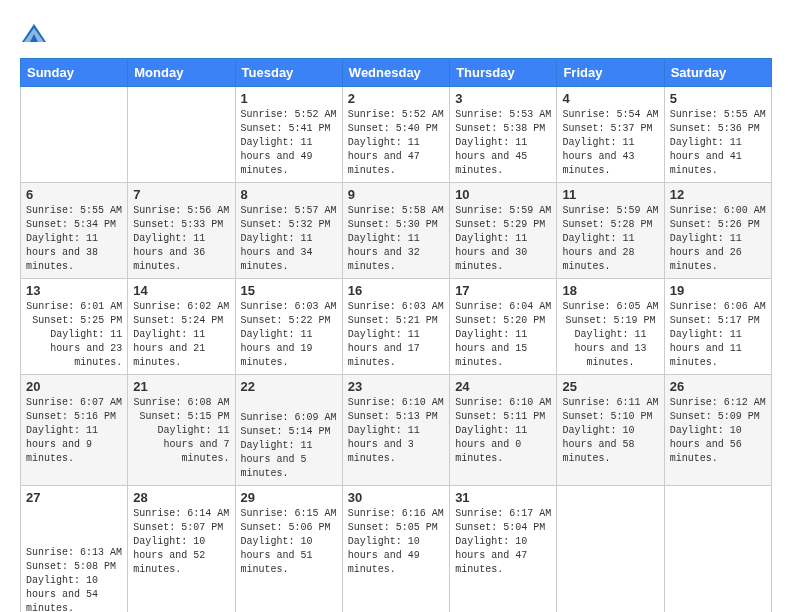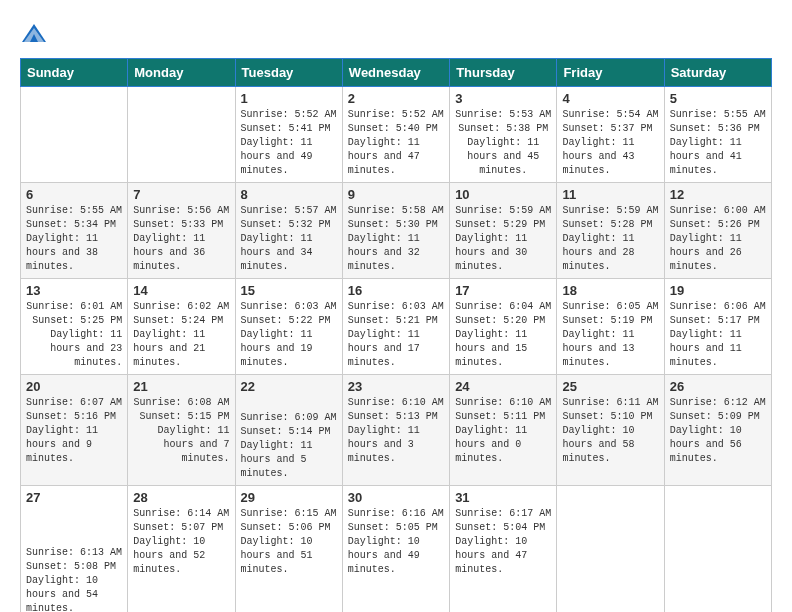--- a/index.html
+++ b/index.html
@@ -51,21 +51,21 @@
     .location {
       font-size: 16px;
       color: #555;
     }
     table {
       width: 100%;
       border-collapse: collapse;
       table-layout: fixed;
     }
     thead th {
-      background-color: #0f766e;
+      background-color: #3b82f6;
       color: #fff;
       text-align: left;
       padding: 6px 6px;
       font-size: 13px;
       font-weight: bold;
       border: 1px solid #2d7dd2;
     }
     td {
       border: 1px solid #ccc;
       vertical-align: top;
@@ -138,21 +138,21 @@
 Daylight: 11 hours and 49 minutes.</div>
         </td>
         <td>
           <div class="day-number">2</div>
           <div class="day-info" style="white-space: pre-line;">Sunrise: 5:52 AM
 Sunset: 5:40 PM
 Daylight: 11 hours and 47 minutes.</div>
         </td>
         <td>
           <div class="day-number">3</div>
-          <div class="day-info" style="white-space: pre-line; text-align: center;">Sunrise: 5:53 AM
+          <div class="day-info" style="white-space: pre-line;">Sunrise: 5:53 AM
 Sunset: 5:38 PM
 Daylight: 11 hours and 45 minutes.</div>
         </td>
         <td>
           <div class="day-number">4</div>
           <div class="day-info" style="white-space: pre-line;">Sunrise: 5:54 AM
 Sunset: 5:37 PM
 Daylight: 11 hours and 43 minutes.</div>
         </td>
         <td>
@@ -232,21 +232,21 @@
 Daylight: 11 hours and 17 minutes.</div>
         </td>
         <td>
           <div class="day-number">17</div>
           <div class="day-info" style="white-space: pre-line;">Sunrise: 6:04 AM
 Sunset: 5:20 PM
 Daylight: 11 hours and 15 minutes.</div>
         </td>
         <td>
           <div class="day-number">18</div>
-          <div class="day-info" style="white-space: pre-line;">Sunrise: 6:05 AM
+          <div class="day-info" style="white-space: pre-line; text-align: center;">Sunrise: 6:05 AM
 Sunset: 5:19 PM
 Daylight: 11 hours and 13 minutes.</div>
         </td>
         <td>
           <div class="day-number">19</div>
           <div class="day-info" style="white-space: pre-line;">Sunrise: 6:06 AM
 Sunset: 5:17 PM
 Daylight: 11 hours and 11 minutes.</div>
         </td>
       </tr>

